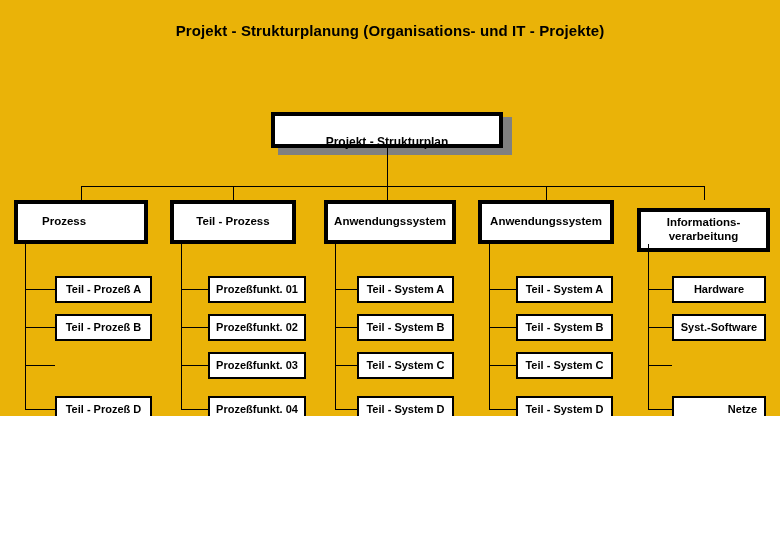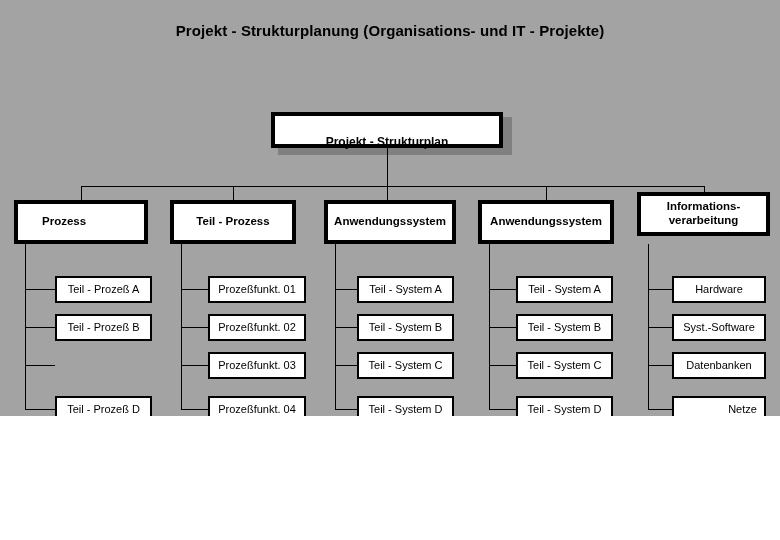--- a/index.html
+++ b/index.html
@@ -9,21 +9,21 @@
   }
   body {
     font-family: "Liberation Sans", sans-serif;
     -webkit-font-smoothing: none;
   }
 
   #slide {
     position: relative;
     width: 780px;
     height: 416px;
-    background: #a3a3a3;
+    background: #eab308;
     overflow: hidden;
   }
 
   
   .slide-title {
     position: absolute;
     left: 0;
     top: 22px;
     width: 780px;
     text-align: center;
@@ -97,21 +97,21 @@
     border: 2px solid #000000;
     background: #ffffff;
     box-sizing: border-box;
     display: flex;
     align-items: center;
     justify-content: center;
     height: 27px;
   }
   .leaf-box .box-text {
     font-size: 11px;
-    font-weight: normal;
+    font-weight: bold;
   }
 
   
   .conn {
     position: absolute;
     background: #000000;
   }
   .conn-v { width: 1px; }
   .conn-h { height: 1px; }
 
@@ -237,38 +237,35 @@
   <div class="leaf-box" style="left:516px; top:314px; width:97px;">
     <span class="box-text">Teil - System B</span>
   </div>
   <div class="leaf-box" style="left:516px; top:352px; width:97px;">
     <span class="box-text">Teil - System C</span>
   </div>
   <div class="leaf-box" style="left:516px; top:396px; width:97px;">
     <span class="box-text">Teil - System D</span>
   </div>
 
-  <div class="l2-box" style="left:637px; top:192px; width:133px;">
+  <div class="l2-box" style="left:637px; top:208px; width:133px;">
     <span class="box-text" style="white-space: pre-line;">Informations-
 verarbeitung</span>
   </div>
   <div class="conn conn-v" style="left:648px; top:244px; height:165px;"></div>
   <div class="conn conn-h" style="left:648px; top:289px; width:24px;"></div>
   <div class="conn conn-h" style="left:648px; top:327px; width:24px;"></div>
   <div class="conn conn-h" style="left:648px; top:365px; width:24px;"></div>
   <div class="conn conn-h" style="left:648px; top:409px; width:24px;"></div>
   <div class="leaf-box" style="left:672px; top:276px; width:94px;align-items:center;">
     <span class="box-text">Hardware</span>
   </div>
   <div class="leaf-box" style="left:672px; top:314px; width:94px;">
     <span class="box-text">Syst.-Software</span>
   </div>
-  <div class="leaf-box" style="left:672px; top:352px; width:94px;">
-    <span class="box-text">Datenbanken</span>
-  </div>
   <div class="leaf-box" style="left:672px; top:396px; width:94px;padding-left:47px;">
     <span class="box-text">Netze</span>
   </div>
 
   <div class="footer-rule"></div>
   <div class="footer-center">IT GmbH</div>
   <div class="footer-right">Seite 37</div>
 
 </div>
 

